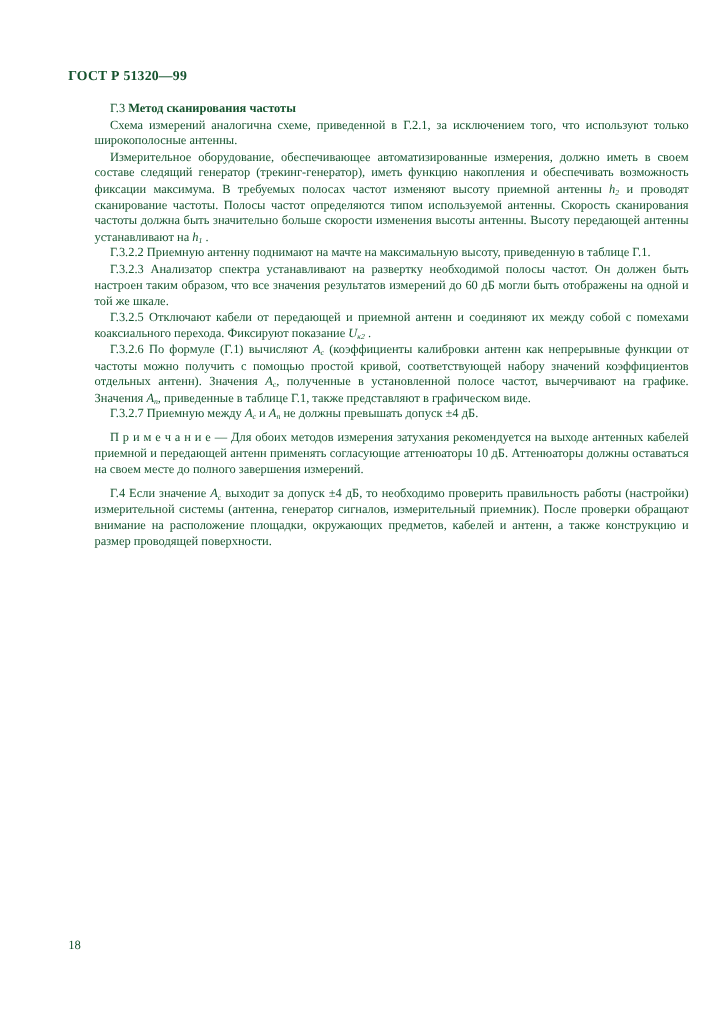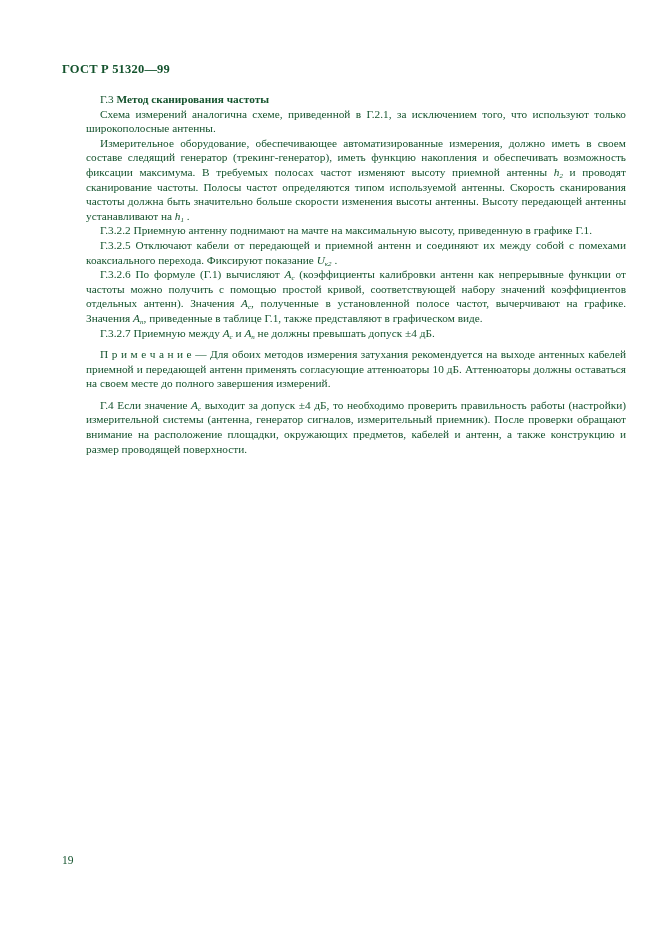--- a/index.html
+++ b/index.html
@@ -60,22 +60,23 @@
 </head>
 <body>
 
 <div class="page">
   <div class="doc-header">ГОСТ Р 51320—99</div>
 
   <div class="content" id="content">
       <p class="para"><span>Г.3 </span><span class="b">Метод сканирования частоты</span></p>
       <p class="para"><span>Схема измерений аналогична схеме, приведенной в Г.2.1, за исключением того, что используют только широкополосные антенны.</span></p>
       <p class="para"><span>Измерительное оборудование, обеспечивающее автоматизированные измерения, должно иметь в своем составе следящий генератор (трекинг-генератор), иметь функцию накопления и обеспечивать возможность фиксации максимума. В требуемых полосах частот изменяют высоту приемной антенны </span><span class="i">h</span><sub class="ss">2</sub><span> и проводят сканирование частоты. Полосы частот определяются типом используемой антенны. Скорость сканирования частоты должна быть значительно больше скорости изменения высоты антенны. Высоту передающей антенны устанавливают на </span><span class="i">h</span><sub class="ss">1</sub><span> .</span></p>
-      <p class="para"><span>Г.3.2.2 Приемную антенну поднимают на мачте на максимальную высоту, приведенную в графике Г.1.</span></p>
+      <p class="para"><span>Г.3.2.2 Приемную антенну поднимают на мачте на максимальную высоту, приведенную в таблице Г.1.</span></p>
+      <p class="para"><span>Г.3.2.3 Анализатор спектра устанавливают на развертку необходимой полосы частот. Он должен быть настроен таким образом, что все значения результатов измерений до 60 дБ могли быть отображены на одной и той же шкале.</span></p>
       <p class="para"><span>Г.3.2.5 Отключают кабели от передающей и приемной антенн и соединяют их между собой с помехами коаксиального перехода. Фиксируют показание </span><span class="i">U</span><sub class="ss">к2</sub><span> .</span></p>
       <p class="para"><span>Г.3.2.6 По формуле (Г.1) вычисляют </span><span class="i">A</span><sub class="ss">с</sub><span> (коэффициенты калибровки антенн как непрерывные функции от частоты можно получить с помощью простой кривой, соответствующей набору значений коэффициентов отдельных антенн). Значения </span><span class="i">A</span><sub class="ss">с</sub><span>, полученные в установленной полосе частот, вычерчивают на графике. Значения </span><span class="i">A</span><sub class="ss">п</sub><span>, приведенные в таблице Г.1, также представляют в графическом виде.</span></p>
       <p class="para"><span>Г.3.2.7 Приемную между </span><span class="i">A</span><sub class="ss">с</sub><span> и </span><span class="i">A</span><sub class="ss">п</sub><span> не должны превышать допуск ±4 дБ.</span></p>
       <p class="para spaced-before"><span>П р и м е ч а н и е — Для обоих методов измерения затухания рекомендуется на выходе антенных кабелей приемной и передающей антенн применять согласующие аттенюаторы 10 дБ. Аттенюаторы должны оставаться на своем месте до полного завершения измерений.</span></p>
       <p class="para spaced-before"><span>Г.4 Если значение </span><span class="i">A</span><sub class="ss">с</sub><span> выходит за допуск ±4 дБ, то необходимо проверить правильность работы (настройки) измерительной системы (антенна, генератор сигналов, измерительный приемник). После проверки обращают внимание на расположение площадки, окружающих предметов, кабелей и антенн, а также конструкцию и размер проводящей поверхности.</span></p>
     </div>
 
-  <div class="page-number">19</div>
+  <div class="page-number">18</div>
 </div>
 
 </body></html>

